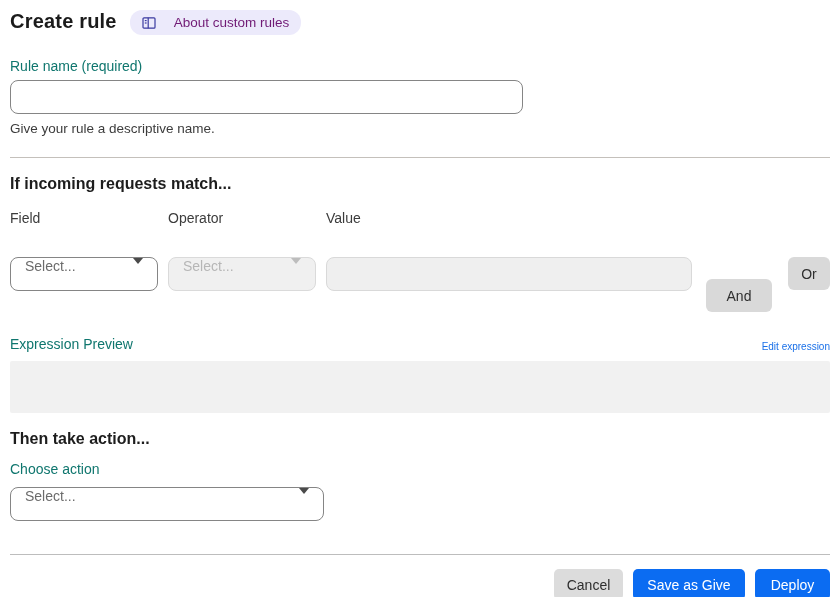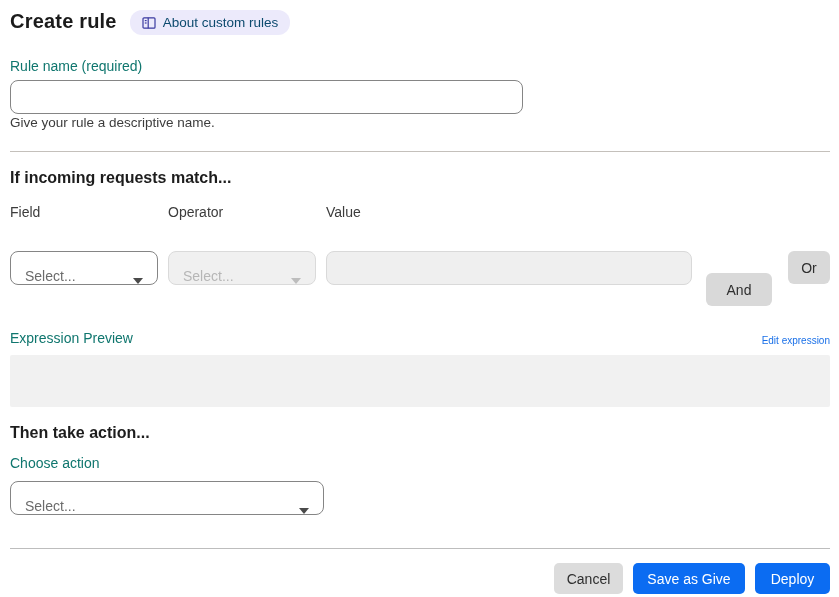--- a/index.html
+++ b/index.html
@@ -9,53 +9,53 @@
     font-family: "Liberation Sans", sans-serif;
     color: #1f1f1f;
     overflow: hidden;
   }
   .page { padding: 10px 9px 0 10px; }
 
   
   .header-row { display: flex; gap: 13px; height: 27px; }
   .page-title { font-size: 20px; font-weight: 700; color: #1b1b1b; letter-spacing: .2px; }
   .about-badge {
-    display: inline-flex; align-items: center; gap: 7px;
-    background: #eceafb; color: #0c4a6e;
+    display: inline-flex; align-items: center; gap: 18px;
+    background: #eceafb; color: #701a75;
     border: none; border-radius: 12px;
     height: 25px; padding: 0 12px;
     font-size: 13.5px; font-family: inherit; cursor: pointer;
   }
   .about-badge svg { display: block; }
 
   
   .field-label { font-size: 14px; color: #0f766e; }
   .rule-name-label { margin-top: 21px; }
   .text-input {
     display: block; margin-top: 6px;
     width: 513px; height: 34px;
     border: 1px solid #858585; border-radius: 8px;
     padding: 0 12px; font-size: 14px; font-family: inherit; color: #1f1f1f;
     background: #fff; outline: none;
   }
-  .helper-text { margin-top: 1px; font-size: 13.5px; color: #3c3c3c; }
+  .helper-text { margin-top: 7px; font-size: 13.5px; color: #3c3c3c; }
 
   hr.divider { border: none; border-top: 1px solid #c4c0bb; margin-top: 21px; }
 
   .section-heading { margin-top: 17px; font-size: 16px; font-weight: 700; color: #1d1d1d; }
 
   
   .cond-labels { display: flex; margin-top: 17px; font-size: 14px; color: #3c3c3c; }
   .cond-labels .lbl-field { width: 158px; }
   .cond-labels .lbl-operator { width: 158px; }
   .cond-labels .lbl-value { flex: 1; }
   .cond-row { display: flex; margin-top: 9px; align-items: center; }
   .select {
     height: 34px; border: 1px solid #858585; border-radius: 8px;
-    background: #fff; display: flex; align-items: flex-end; justify-content: space-between;
+    background: #fff; display: flex; align-items: flex-start; justify-content: space-between;
     padding: 0 14px; font-size: 14px; color: #6b6b6b; cursor: pointer;
   }
   .select .caret {
     width: 0; height: 0;
     border-left: 5px solid transparent; border-right: 5px solid transparent;
     border-top: 6px solid #4a4a4a;
   }
   .select.disabled { background: #f0f0f0; border-color: #dadada; color: #b6b6b6; cursor: default; }
   .select.disabled .caret { border-top-color: #bdbdbd; }
   .sel-field { width: 148px; }

